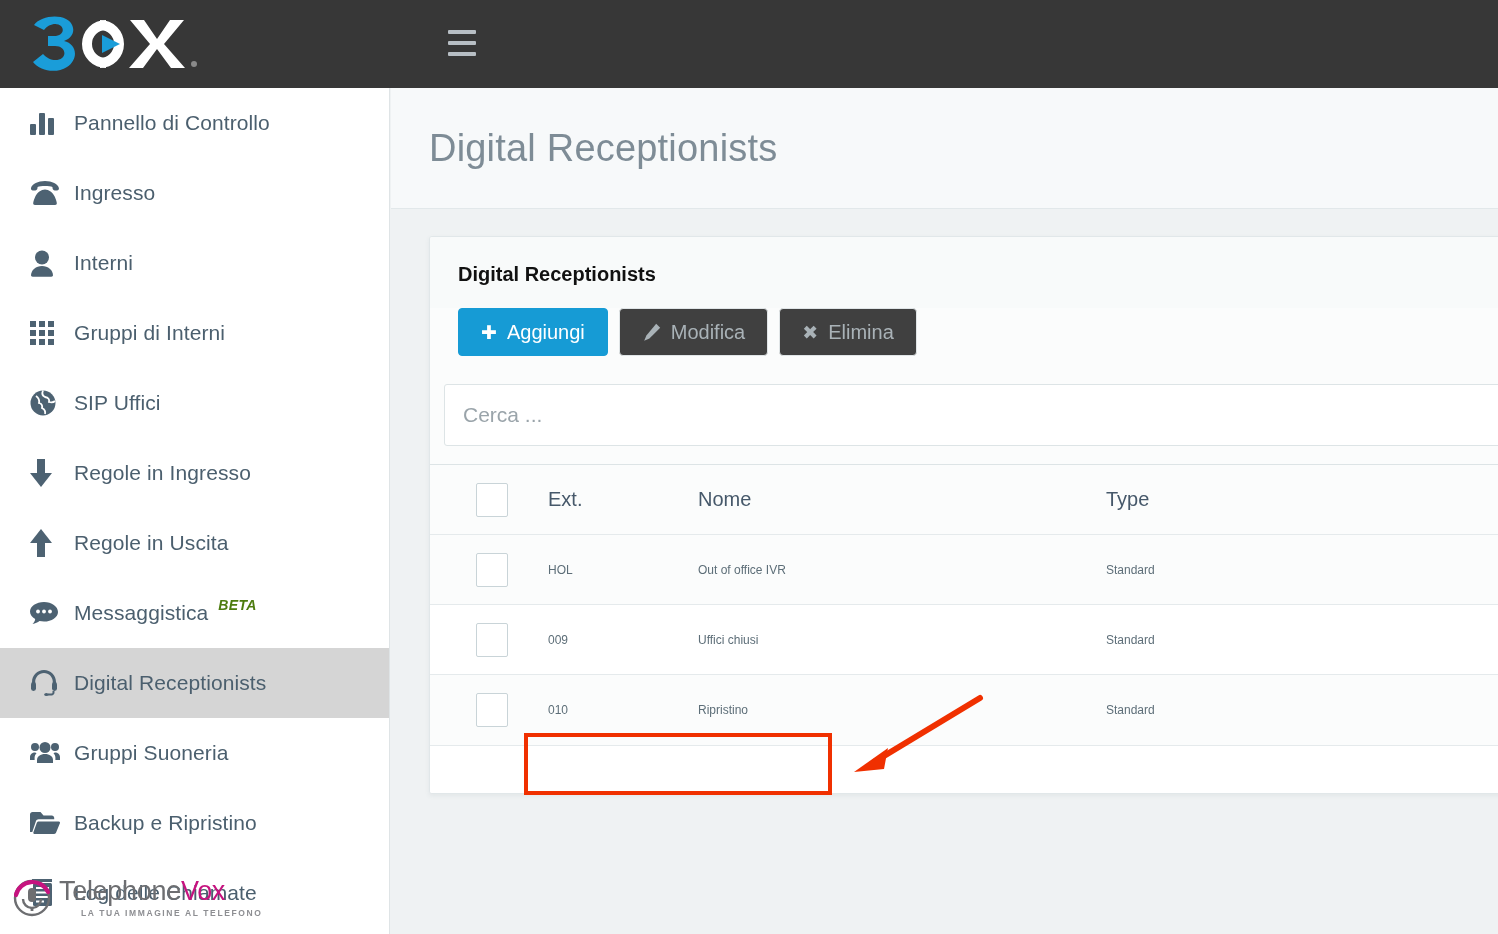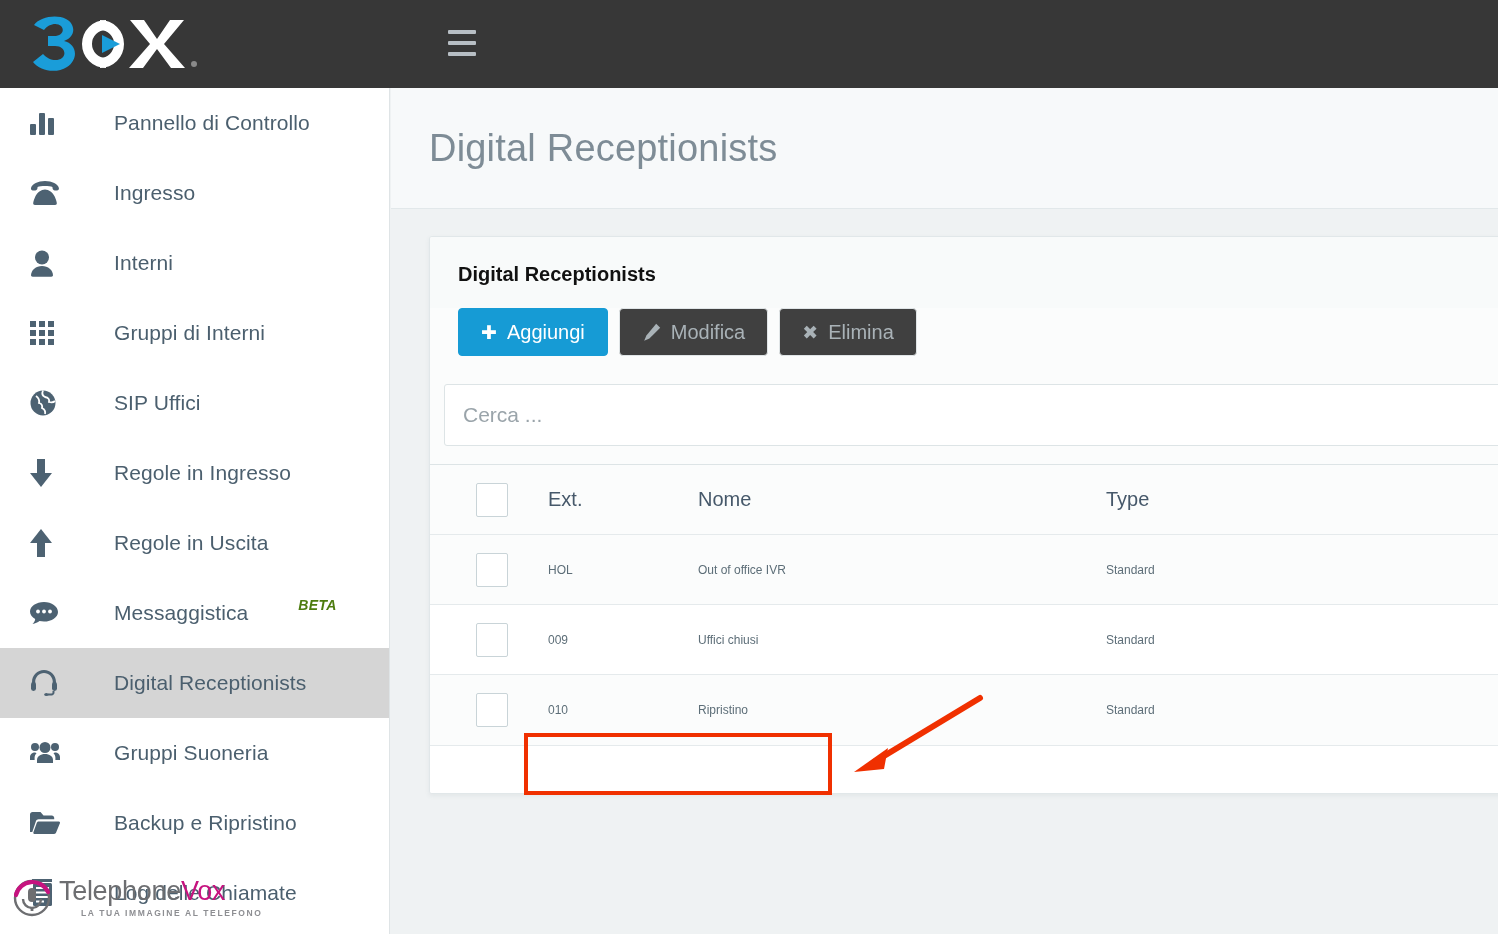--- a/index.html
+++ b/index.html
@@ -37,21 +37,20 @@
     width: 390px; height: 846px;
     background: #ffffff;
     border-right: 1px solid #dfe4e6;
     overflow: hidden;
   }
   .nav-item {
     display: flex; align-items: center;
     height: 70px; padding-left: 30px;
     cursor: pointer;
     position: relative;
-    gap: 40px;
   }
   .nav-item.active { background: #d5d5d5; }
   .nav-icon {
     width: 44px; min-width: 44px;
     display: flex; align-items: center; justify-content: flex-start;
     color: #4d6272;
   }
   .nav-icon svg { display: block; fill: #4d6272; }
   .nav-label {
     font-size: 21px; color: #4b5f6e;

